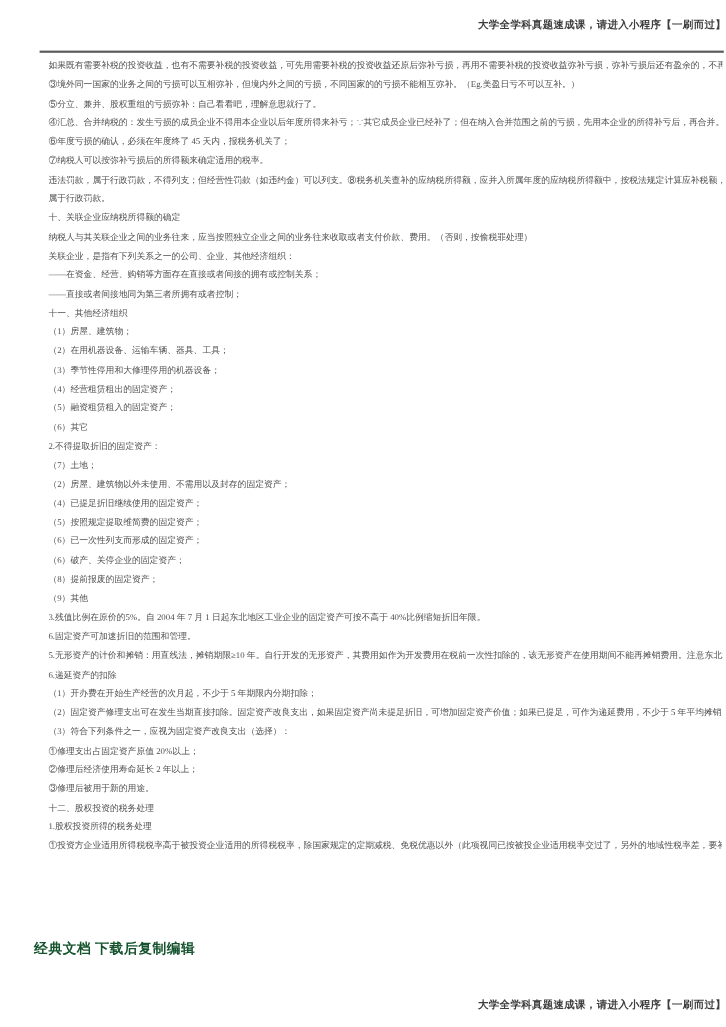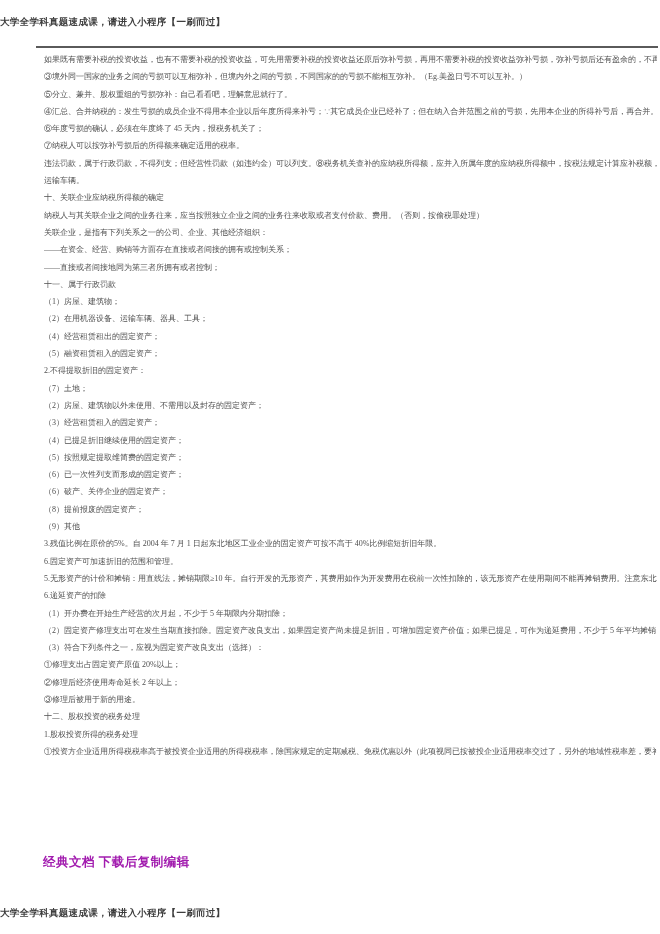--- a/index.html
+++ b/index.html
@@ -12,21 +12,21 @@
     width: 660px;
     height: 934px;
     background: #ffffff;
     font-family: "Liberation Serif", "DejaVu Serif", serif;
     overflow: hidden;
   }
   .banner {
     position: absolute;
     left: 0;
     width: 660px;
-    text-align: left;
+    text-align: right;
     font-size: 9.5px;
     font-weight: bold;
     color: #3d3d3d;
     letter-spacing: 0.3px;
   }
   .banner-top { top: 16px; }
   .banner-bottom { top: 907px; }
   .rule {
     position: absolute;
     top: 46px;
@@ -46,24 +46,24 @@
     padding: 0;
     font-size: 8px;
     line-height: 17.3px;
     color: #4f4f4f;
     white-space: nowrap;
     overflow: hidden;
   }
   .doc-note {
     position: absolute;
     top: 854px;
-    left: 43px;
+    left: 31px;
     font-size: 12.5px;
     font-weight: 600;
-    color: #a21caf;
+    color: #14532d;
     letter-spacing: 0.5px;
     text-align: center;
   }
 </style>
 </head>
 <body>
 
 <div class="page">
 
   <div class="banner banner-top">大学全学科真题速成课，请进入小程序【一刷而过】</div>
@@ -71,35 +71,36 @@
   <div class="rule"></div>
 
   <div class="content">
       <p>如果既有需要补税的投资收益，也有不需要补税的投资收益，可先用需要补税的投资收益还原后弥补亏损，再用不需要补税的投资收益弥补亏损，弥补亏损后还有盈余的，不再补税。</p>
       <p>③境外同一国家的业务之间的亏损可以互相弥补，但境内外之间的亏损，不同国家的的亏损不能相互弥补。（Eg.美盈日亏不可以互补。）</p>
       <p>⑤分立、兼并、股权重组的亏损弥补：自己看看吧，理解意思就行了。</p>
       <p>④汇总、合并纳税的：发生亏损的成员企业不得用本企业以后年度所得来补亏；∵其它成员企业已经补了；但在纳入合并范围之前的亏损，先用本企业的所得补亏后，再合并。</p>
       <p>⑥年度亏损的确认，必须在年度终了 45 天内，报税务机关了；</p>
       <p>⑦纳税人可以按弥补亏损后的所得额来确定适用的税率。</p>
       <p>违法罚款，属于行政罚款，不得列支；但经营性罚款（如违约金）可以列支。⑧税务机关查补的应纳税所得额，应并入所属年度的应纳税所得额中，按税法规定计算应补税额，但不得用以弥补以</p>
-      <p>运输车辆。</p>
+      <p>属于行政罚款。</p>
       <p>十、关联企业应纳税所得额的确定</p>
       <p>纳税人与其关联企业之间的业务往来，应当按照独立企业之间的业务往来收取或者支付价款、费用。（否则，按偷税罪处理）</p>
       <p>关联企业，是指有下列关系之一的公司、企业、其他经济组织：</p>
       <p>——在资金、经营、购销等方面存在直接或者间接的拥有或控制关系；</p>
       <p>——直接或者间接地同为第三者所拥有或者控制；</p>
-      <p>十一、属于行政罚款</p>
+      <p>十一、其他经济组织</p>
       <p>（1）房屋、建筑物；</p>
       <p>（2）在用机器设备、运输车辆、器具、工具；</p>
+      <p>（3）季节性停用和大修理停用的机器设备；</p>
       <p>（4）经营租赁租出的固定资产；</p>
       <p>（5）融资租赁租入的固定资产；</p>
+      <p>（6）其它</p>
       <p>2.不得提取折旧的固定资产：</p>
       <p>（7）土地；</p>
       <p>（2）房屋、建筑物以外未使用、不需用以及封存的固定资产；</p>
-      <p>（3）经营租赁租入的固定资产；</p>
       <p>（4）已提足折旧继续使用的固定资产；</p>
       <p>（5）按照规定提取维简费的固定资产；</p>
       <p>（6）已一次性列支而形成的固定资产；</p>
       <p>（6）破产、关停企业的固定资产；</p>
       <p>（8）提前报废的固定资产；</p>
       <p>（9）其他</p>
       <p>3.残值比例在原价的5%。自 2004 年 7 月 1 日起东北地区工业企业的固定资产可按不高于 40%比例缩短折旧年限。</p>
       <p>6.固定资产可加速折旧的范围和管理。</p>
       <p>5.无形资产的计价和摊销：用直线法，摊销期限≥10 年。自行开发的无形资产，其费用如作为开发费用在税前一次性扣除的，该无形资产在使用期间不能再摊销费用。注意东北地区工业企业规定，</p>
       <p>6.递延资产的扣除</p>

